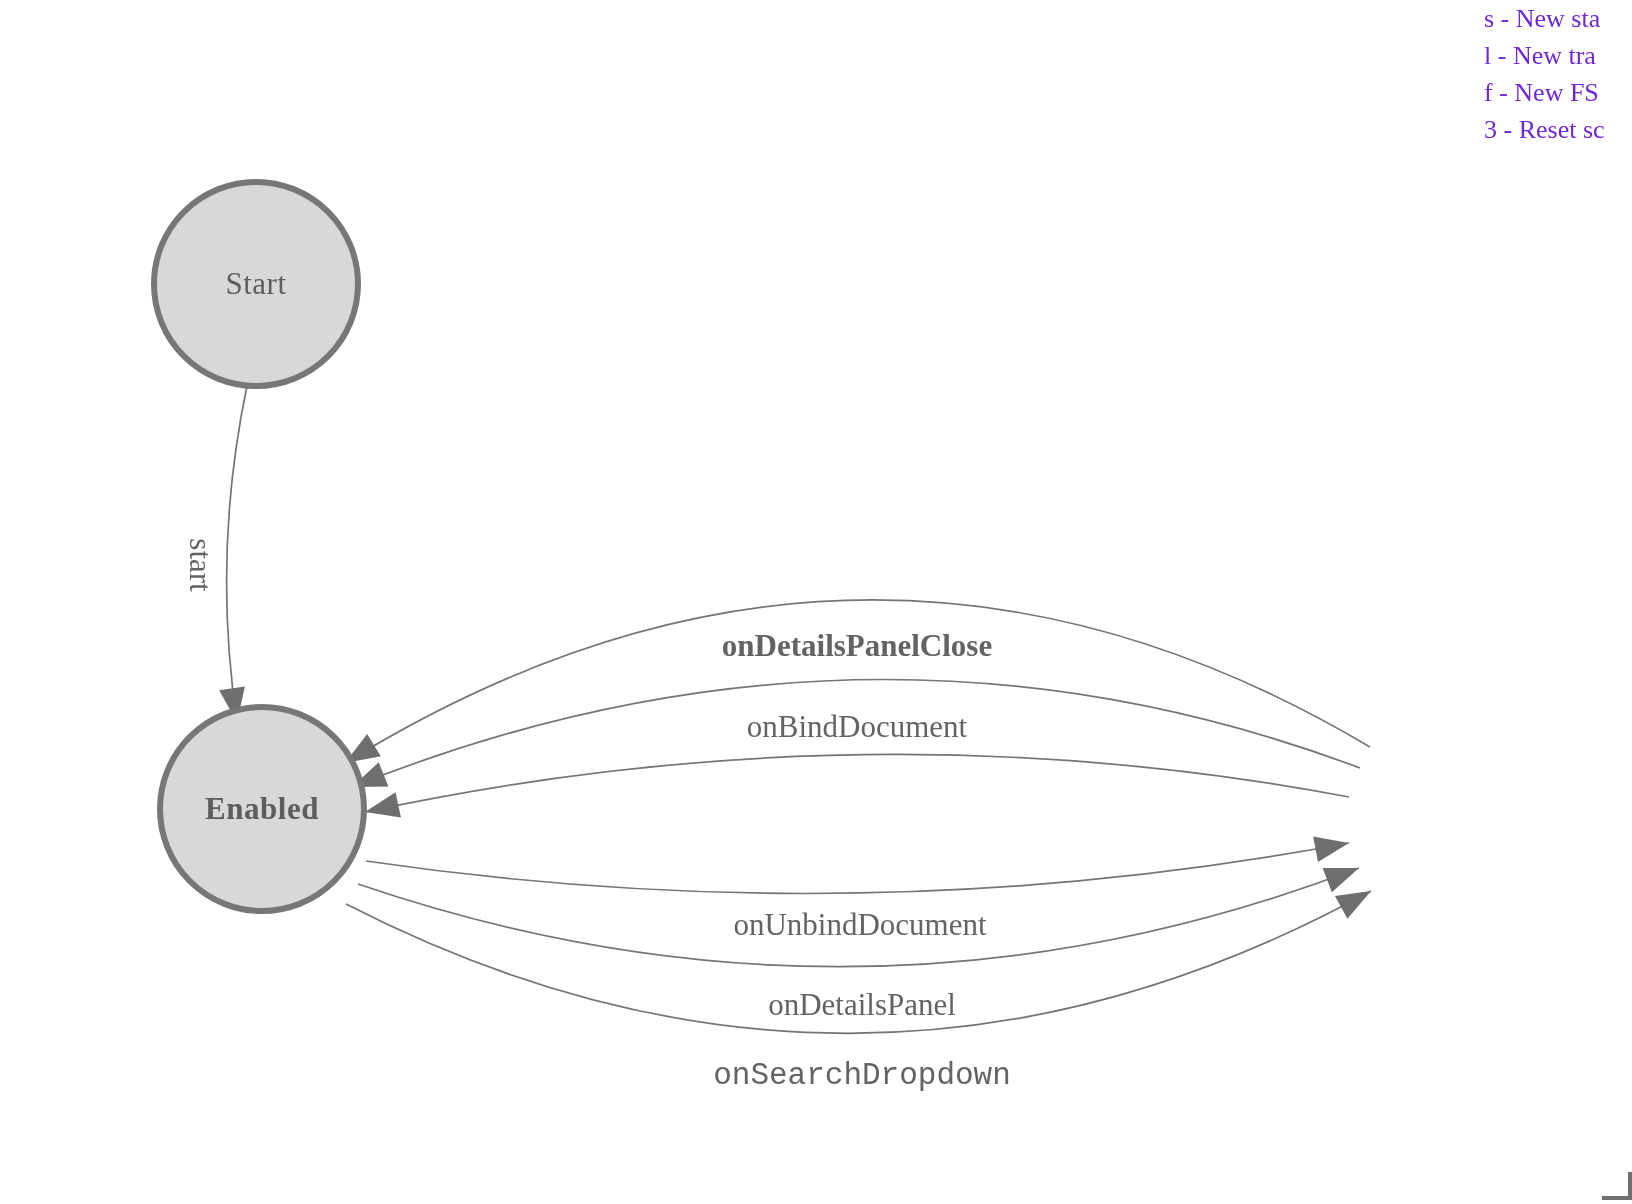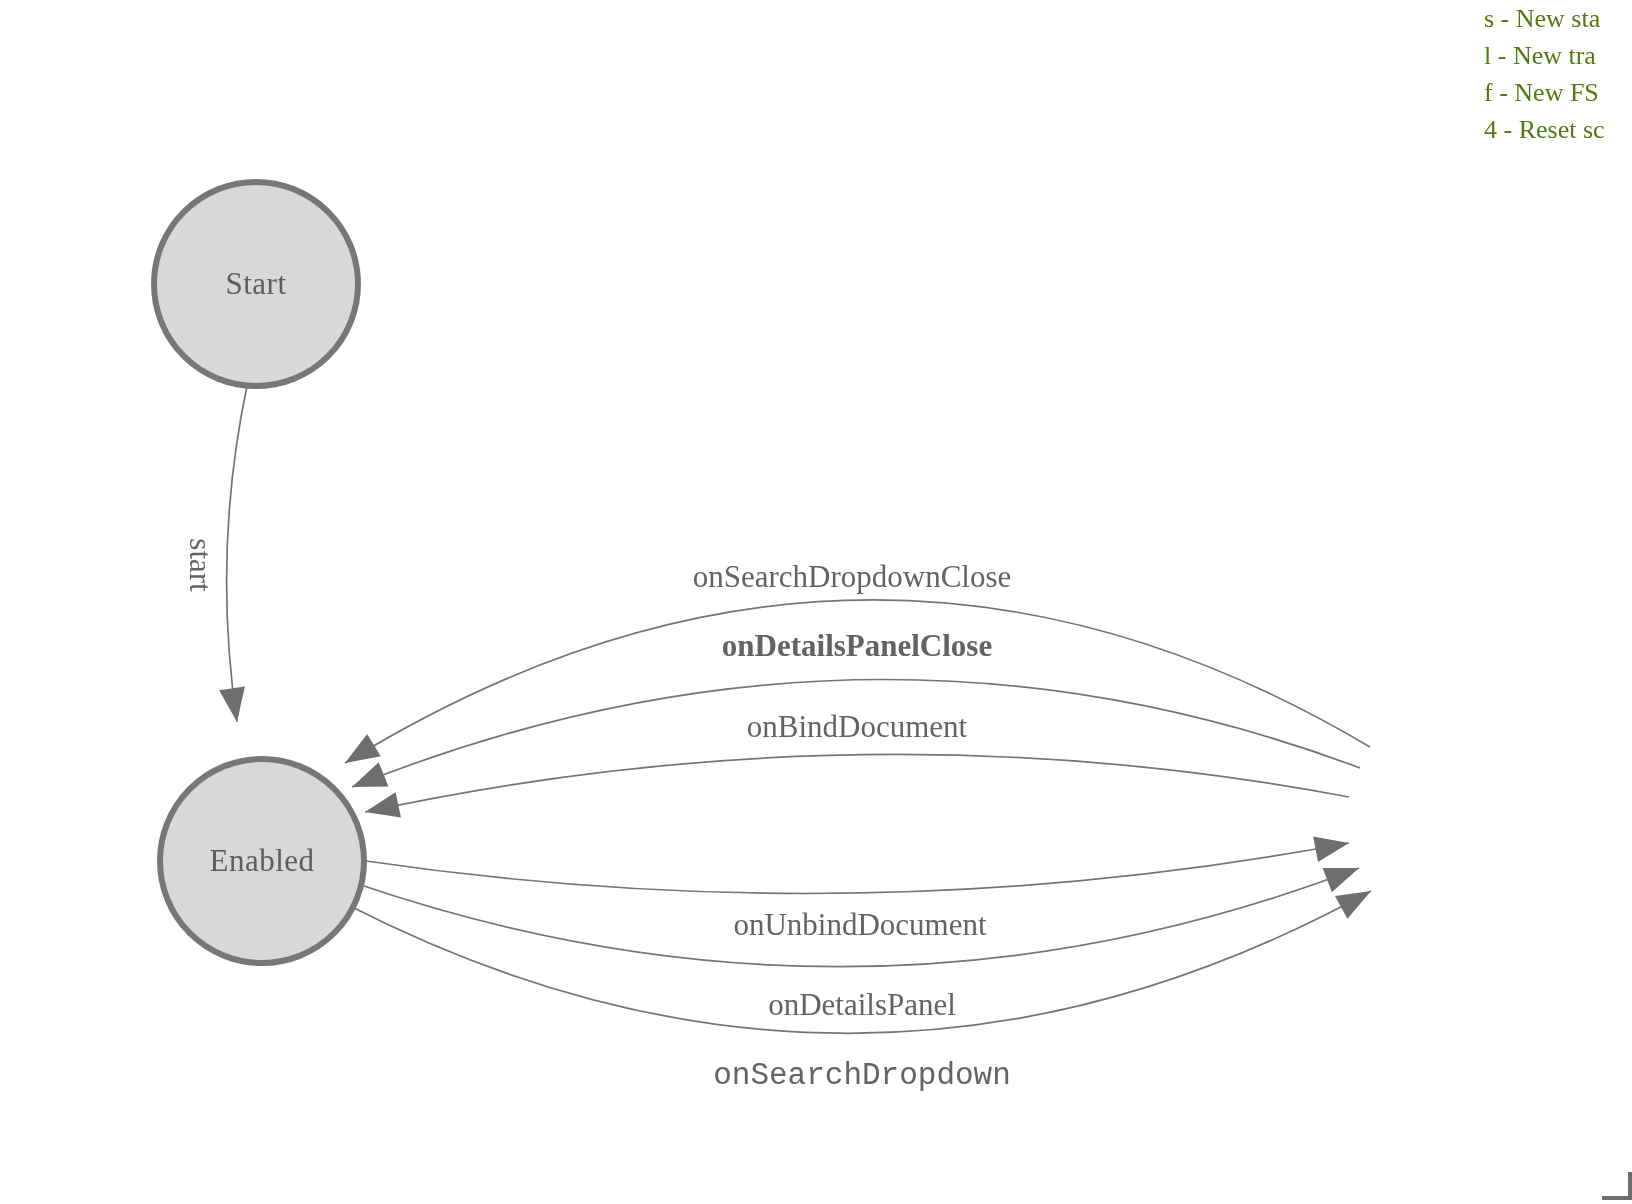--- a/index.html
+++ b/index.html
@@ -43,21 +43,21 @@
     display: flex;
     align-items: center;
     justify-content: center;
   }
   .state .state-label {
     font-size: 31px;
     color: #5d5d5d;
     letter-spacing: 0.5px;
   }
   .state-start    { left: 151px; top: 179px; }
-  .state-enabled  { left: 157px; top: 756px; }
+  .state-enabled  { left: 157px; top: 704px; font-weight: bold; }
   .state-disabled { left: 1350px; top: 708px; }
 
   .edge-label {
     position: absolute;
     transform: translate(-50%, -50%);
     font-size: 31px;
     color: #636363;
     white-space: nowrap;
   }
   .edge-label.rotated {
@@ -70,21 +70,21 @@
   .lbl-unbinddoc        { left: 860px; top: 925px; }
   .lbl-detailspanel     { left: 862px; top: 1005px; }
   .lbl-searchdropdown   { left: 862px; top: 1075px; font-family: Liberation Mono, monospace; }
 
   .legend {
     position: absolute;
     left: 1484px;
     top: 0px;
     font-size: 26px;
     line-height: 37px;
-    color: #4d7c0f;
+    color: #6d28d9;
     white-space: nowrap;
   }
   .corner-mark {
     position: absolute;
     left: 1602px;
     top: 1172px;
     width: 30px;
     height: 28px;
     box-sizing: border-box;
     border-right: 4px solid #6e6e6e;
@@ -121,29 +121,28 @@
   </svg>
 
   <div class="state state-start">
     <span class="state-label">Start</span>
   </div>
   <div class="state state-enabled">
     <span class="state-label">Enabled</span>
   </div>
 
   <div class="edge-label rotated lbl-start">start</div>
-  <div class="edge-label lbl-searchclose">onSearchDropdownClose</div>
   <div class="edge-label lbl-detailsclose">onDetailsPanelClose</div>
   <div class="edge-label lbl-unbinddoc">onUnbindDocument</div>
   <div class="edge-label lbl-binddoc">onBindDocument</div>
   <div class="edge-label lbl-detailspanel">onDetailsPanel</div>
   <div class="edge-label lbl-searchdropdown">onSearchDropdown</div>
 
   <div class="legend">
     <div>s - New sta</div>
     <div>l - New tra</div>
     <div>f - New FS</div>
-    <div>4 - Reset sc</div>
+    <div>3 - Reset sc</div>
   </div>
 
   <div class="corner-mark"></div>
 
 </div>
 
 </body></html>

